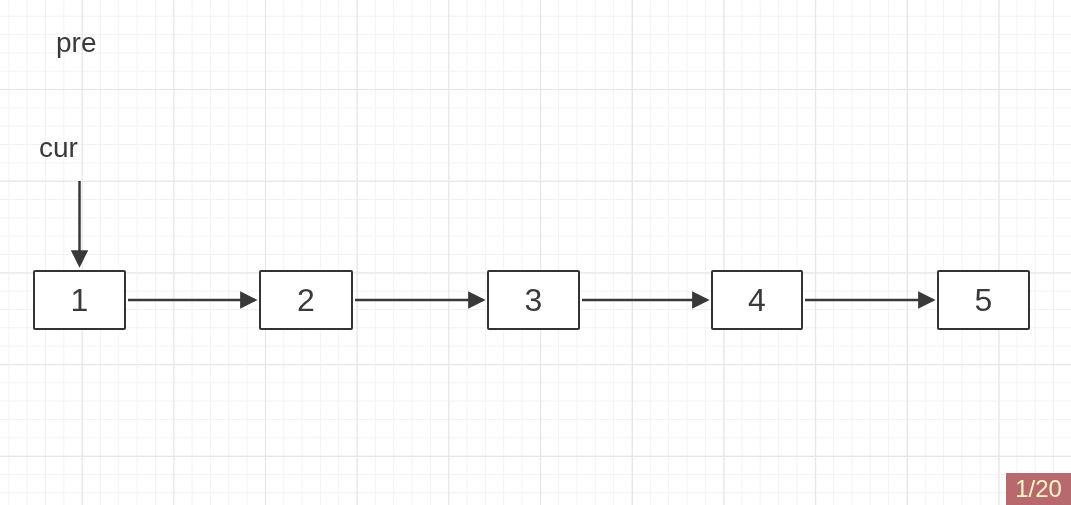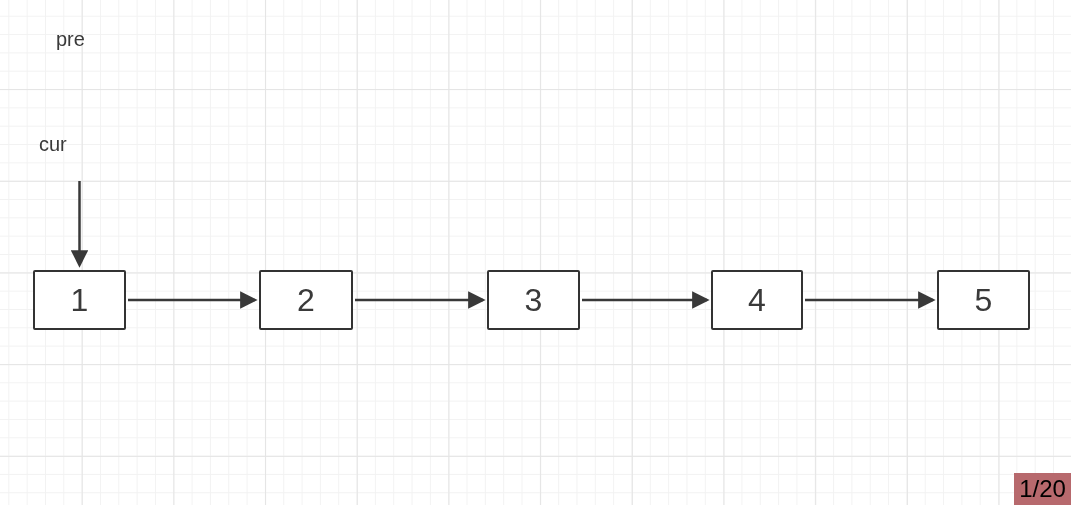--- a/index.html
+++ b/index.html
@@ -33,21 +33,21 @@
     height: 505px;
     pointer-events: none;
   }
   .edge {
     stroke: #383838;
     stroke-width: 2.5;
     fill: none;
   }
   .pointer-label {
     position: absolute;
-    font-size: 20px;
+    font-size: 28px;
     line-height: 1;
     color: #3a3a3a;
     white-space: nowrap;
   }
   .pointer-label.pre { left: 56px; top: 29px; }
   .pointer-label.cur { left: 39px; top: 134px; }
   .node {
     position: absolute;
     top: 270px;
     width: 93px;
@@ -66,24 +66,24 @@
   }
   .node.n1 { left: 33px; }
   .node.n2 { left: 259px; width: 94px; }
   .node.n3 { left: 487px; }
   .node.n4 { left: 711px; width: 92px; }
   .node.n5 { left: 937px; }
   .page-badge {
     position: absolute;
     right: 0;
     bottom: 0;
-    width: 57px;
+    width: 65px;
     height: 32px;
     background: #b7696d;
-    color: #000000;
+    color: #fef9c3;
     font-size: 24px;
     line-height: 1;
     display: flex;
     align-items: center;
     justify-content: center;
   }
 </style>
 </head>
 <body>
 

